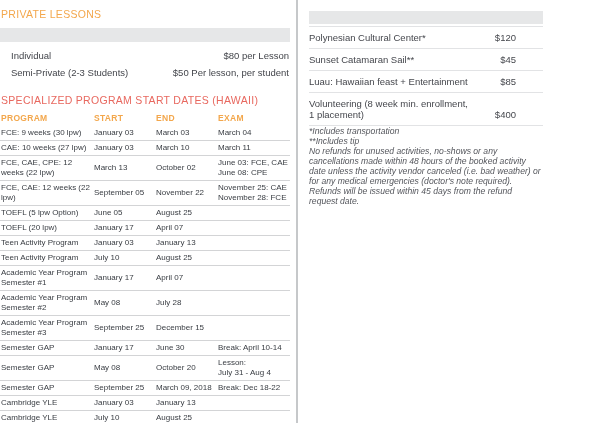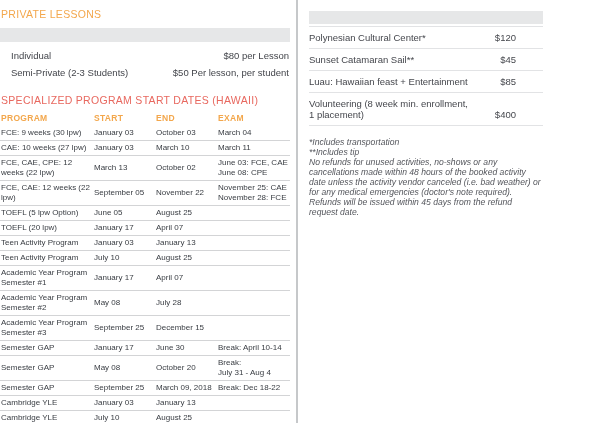--- a/index.html
+++ b/index.html
@@ -66,21 +66,21 @@
   }
   .right-col .gray-bar { margin-top: 5px; height: 13px; }
   #activities { margin-top: 2px; border-top: 1px solid #E2E3E5; }
   .activity-row {
     display: flex; justify-content: space-between; align-items: flex-end;
     border-bottom: 1px solid #E2E3E5;
     padding: 5px 0;
   }
   .activity-label { font-size: 9.5px; line-height: 11px; color: #45474D; }
   .activity-price { font-size: 9.5px; color: #45474D; padding-right: 27px; }
-  #notes { margin-top: 11px; }
+  #notes { }
   .note-line {
     font-style: italic;
     font-size: 8.6px; line-height: 10px;
     color: #54565C;
   }
 </style>
 </head>
 <body>
 
 <div class="page">
@@ -117,21 +117,21 @@
       </thead>
       <tbody id="program-tbody">
           <tr>
             <td>
               <div class="cell-line">FCE: 9 weeks (30 lpw)</div>
             </td>
             <td>
               <div class="cell-line">January 03</div>
             </td>
             <td>
-              <div class="cell-line">October 03</div>
+              <div class="cell-line">March 03</div>
             </td>
             <td>
               <div class="cell-line">March 04</div>
             </td>
           </tr>
           <tr>
             <td>
               <div class="cell-line">CAE: 10 weeks (27 lpw)</div>
             </td>
             <td>
@@ -290,21 +290,21 @@
             <td>
               <div class="cell-line">Semester GAP</div>
             </td>
             <td>
               <div class="cell-line">May 08</div>
             </td>
             <td>
               <div class="cell-line">October 20</div>
             </td>
             <td>
-              <div class="cell-line">Break:</div>
+              <div class="cell-line">Lesson:</div>
               <div class="cell-line">July 31 - Aug 4</div>
             </td>
           </tr>
           <tr>
             <td>
               <div class="cell-line">Semester GAP</div>
             </td>
             <td>
               <div class="cell-line">September 25</div>
             </td>

